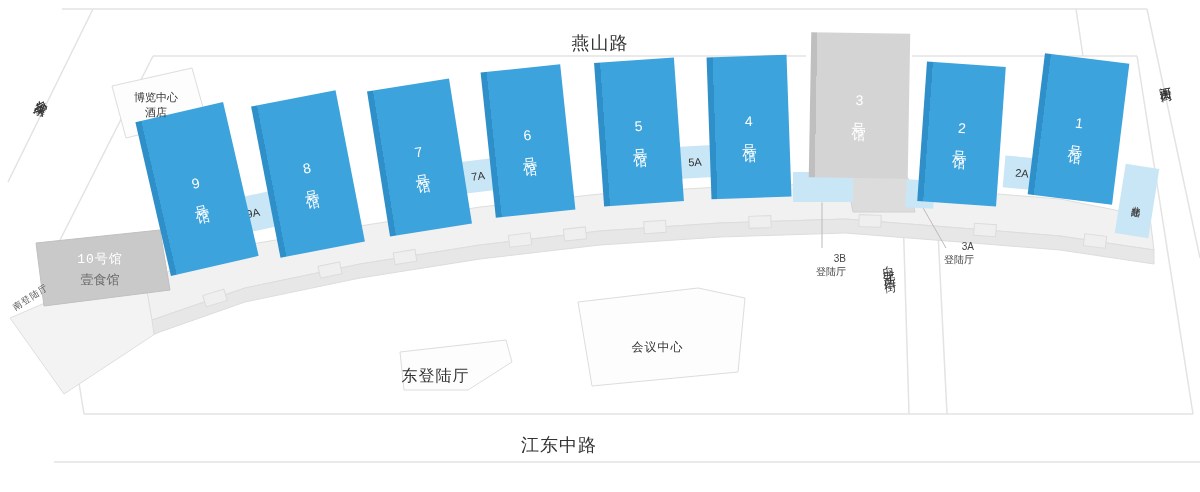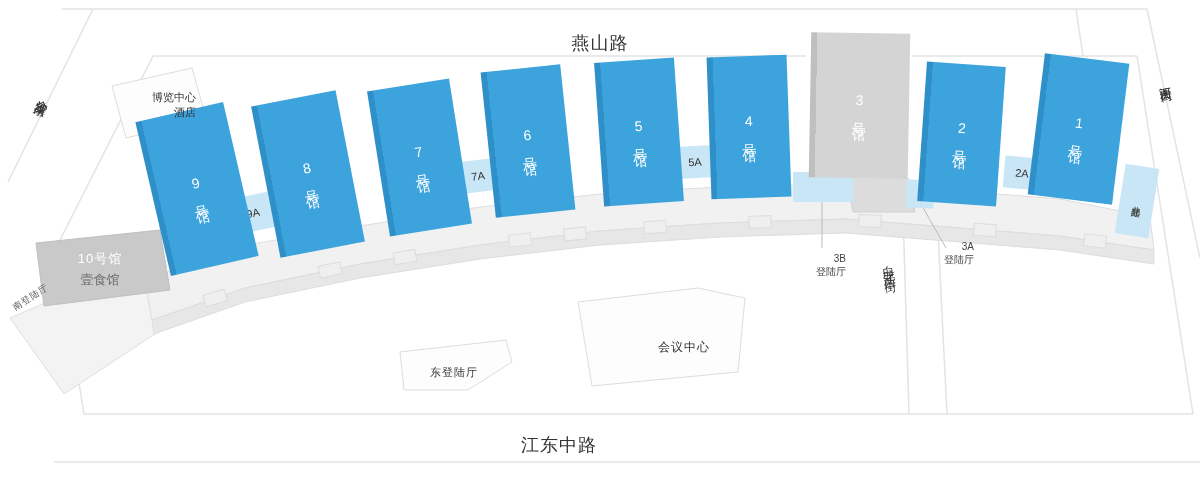--- a/index.html
+++ b/index.html
@@ -31,24 +31,24 @@
   .connector {
     position:absolute; background:var(--connector-blue,#C9E6F7);
     display:flex; align-items:center; justify-content:center;
     font-size:11px; color:#333;
   }
   .north-strip { font-size:9px; color:#444; }
   .north-strip .vtext { letter-spacing:1px; }
 
   .callout { position:absolute; text-align:right; font-size:10px; color:#444; line-height:1.3; }
 
-  .building-label { position:absolute; text-align:right; color:#333; line-height:1.35; }
+  .building-label { position:absolute; text-align:center; color:#333; line-height:1.35; }
   .hotel-label { font-size:11px; }
   .conference-label { font-size:12px; letter-spacing:1px;margin-top:8px; }
-  .east-label { font-size:11px; letter-spacing:1px; }
+  .east-label { font-size:16px; letter-spacing:1px; }
   .south-label {
     position:absolute; font-size:9px; color:#555; letter-spacing:1px; white-space:nowrap;
     transform-origin:left center;
   }
   .hall10-title { position:absolute; text-align:center; font-size:13px; color:#ffffff; letter-spacing:1px; }
   .hall10-sub   { position:absolute; text-align:center; font-size:13px;  color:#6b6b6b; }
 </style>
 </head>
 <body>
 
@@ -161,21 +161,21 @@
   <div class="street-label" style="left:504px;top:433px;width:110px;">江东中路</div>
   <div class="street-label vtext" style="left:38px;top:92px;transform:rotate(24deg);font-size:12px;">金沙江东街</div>
   <div class="street-label vtext" style="left:1154px;top:78px;transform:rotate(-10deg);font-size:12px;">河西大街</div>
   <div class="street-label vtext" style="left:879px;top:256px;transform:rotate(-6deg);font-size:12px;letter-spacing:4px;">白龙江西街</div>
 
   <div class="building-label hotel-label" style="left:116px;top:90px;width:80px;">
     <div>博览中心</div>
     <div>酒店</div>
   </div>
 
-  <div class="hall10-title" style="left:58px;top:250px;width:84px;">10号馆</div>
+  <div class="hall10-title" style="left:58px;top:250px;width:84px;font-family:Liberation Mono, monospace;">10号馆</div>
   <div class="hall10-sub" style="left:58px;top:271px;width:84px;">壹食馆</div>
 
   <div class="building-label conference-label" style="left:605px;top:331px;width:105px;">会议中心</div>
 
   <div class="building-label east-label" style="left:393px;top:365px;width:85px;">东登陆厅</div>
 
   <div class="south-label" style="left:14px;top:302px;transform:rotate(-33deg);">南登陆厅</div>
 
   <div class="callout" style="left:802px;top:252px;width:44px;">
     <div>3B</div>

